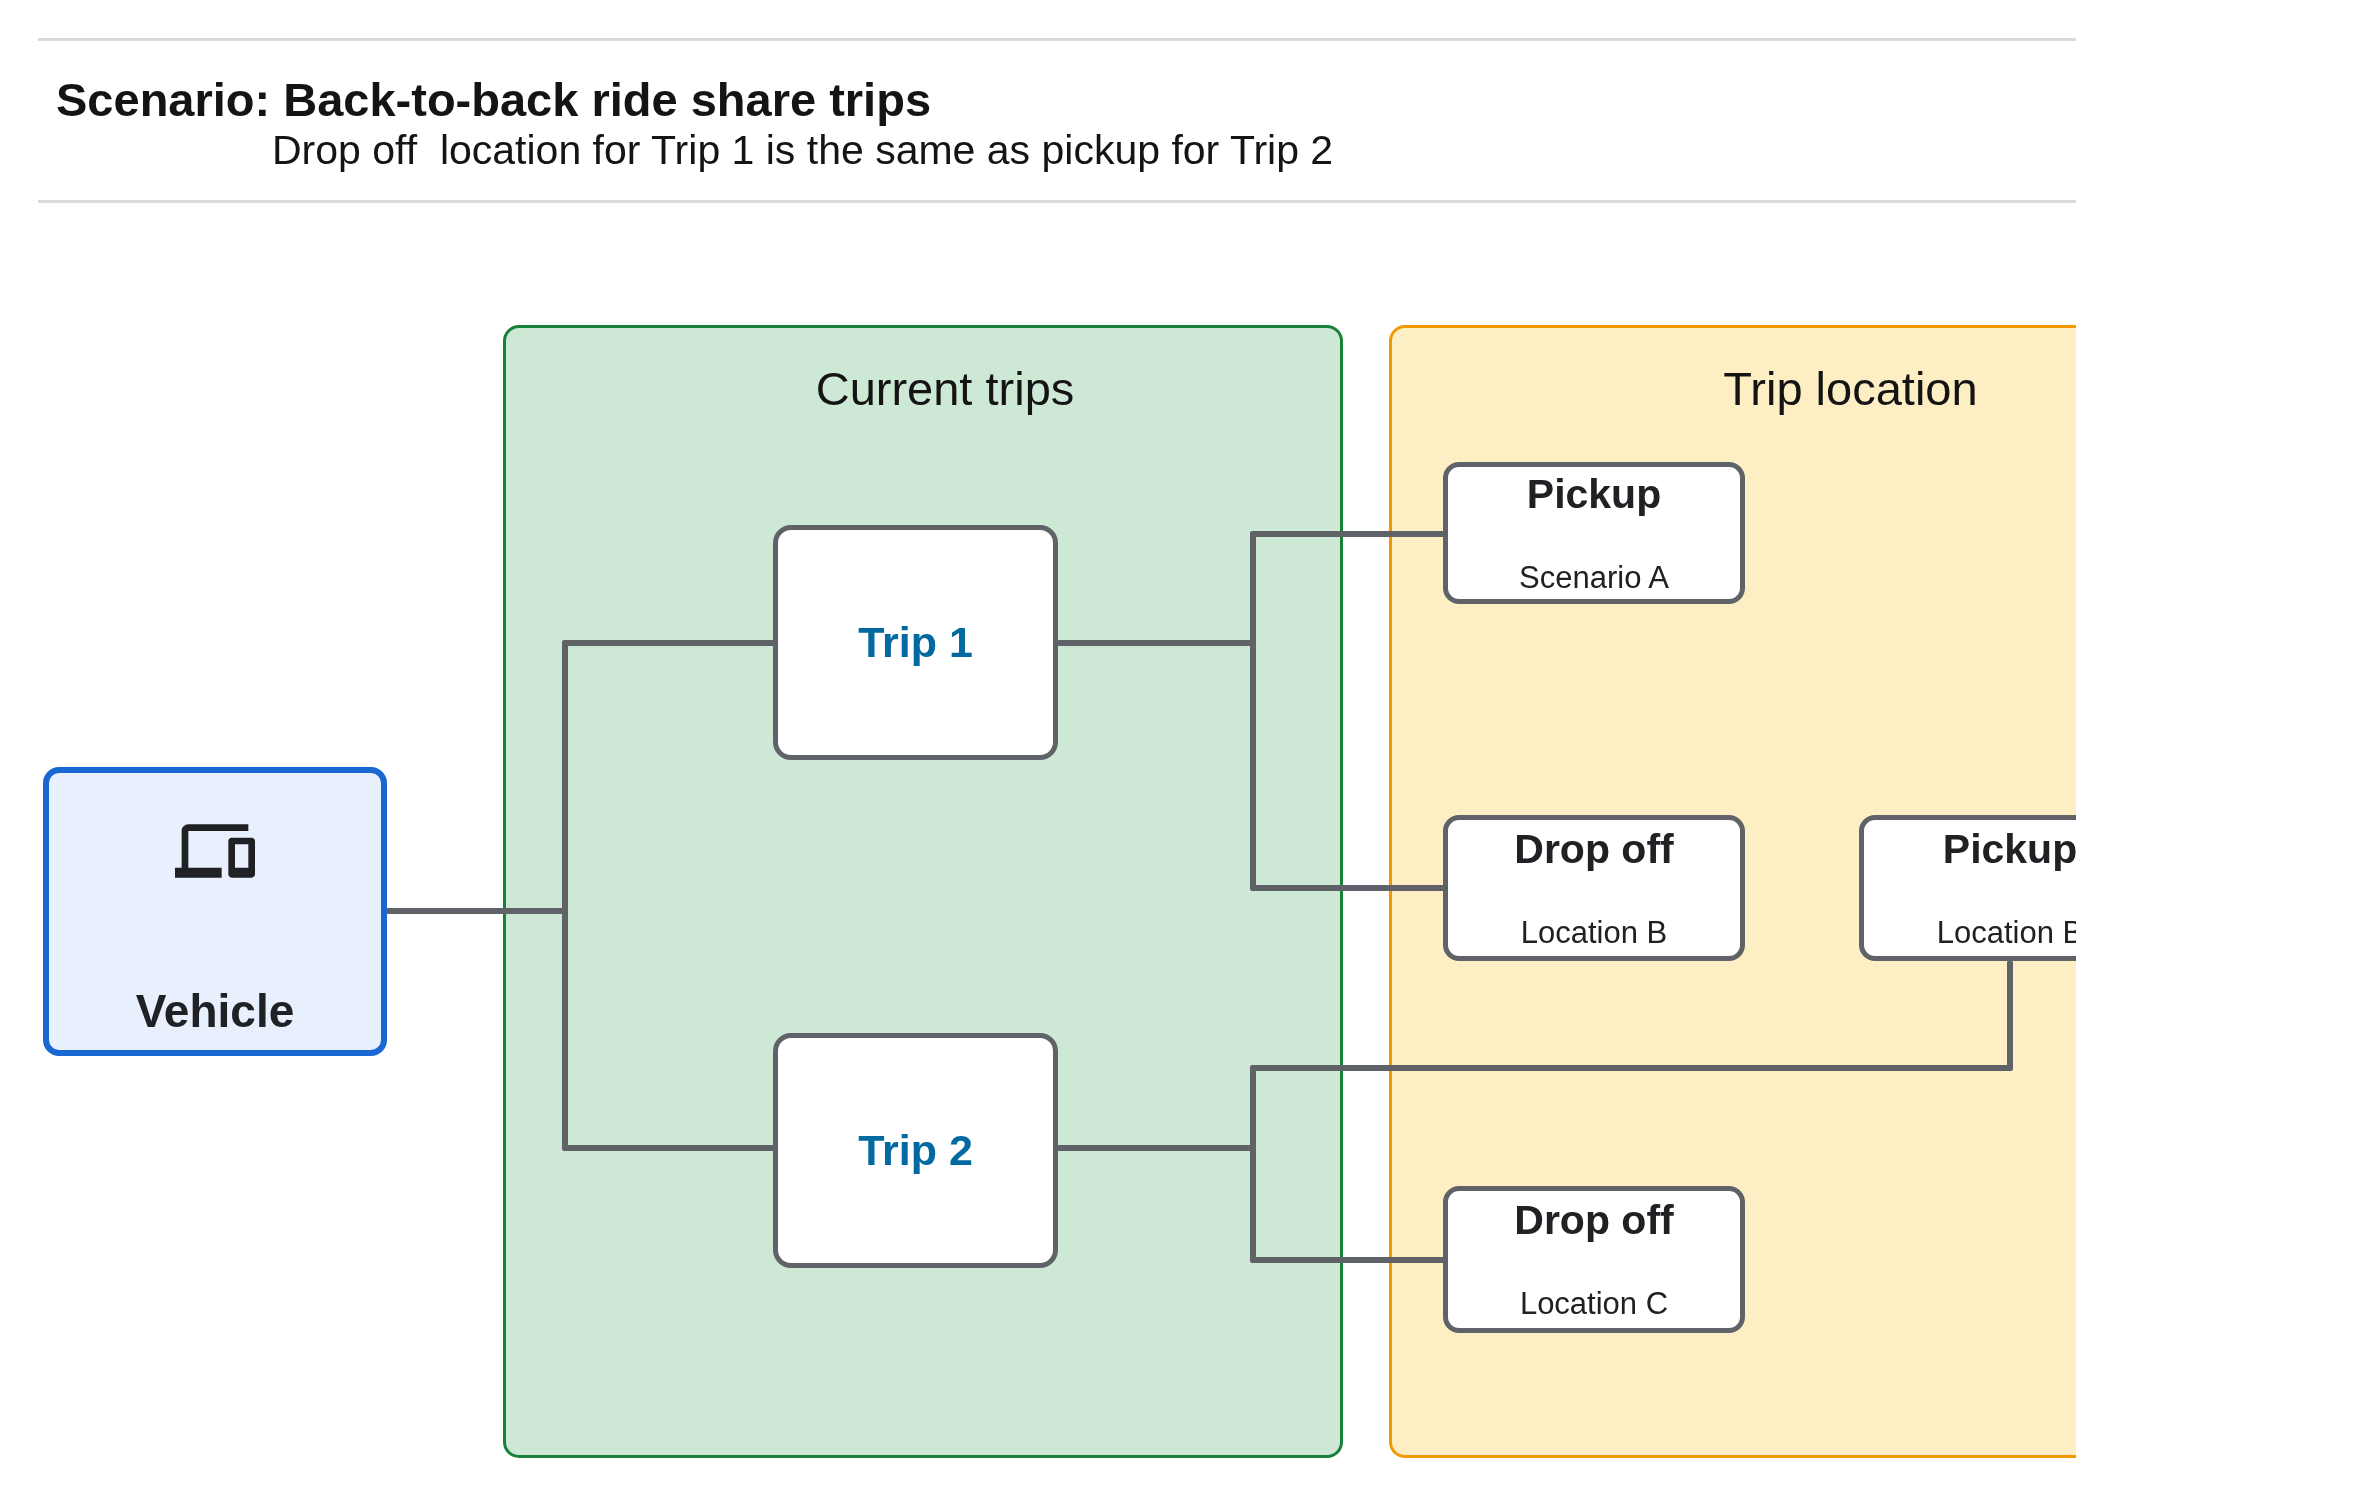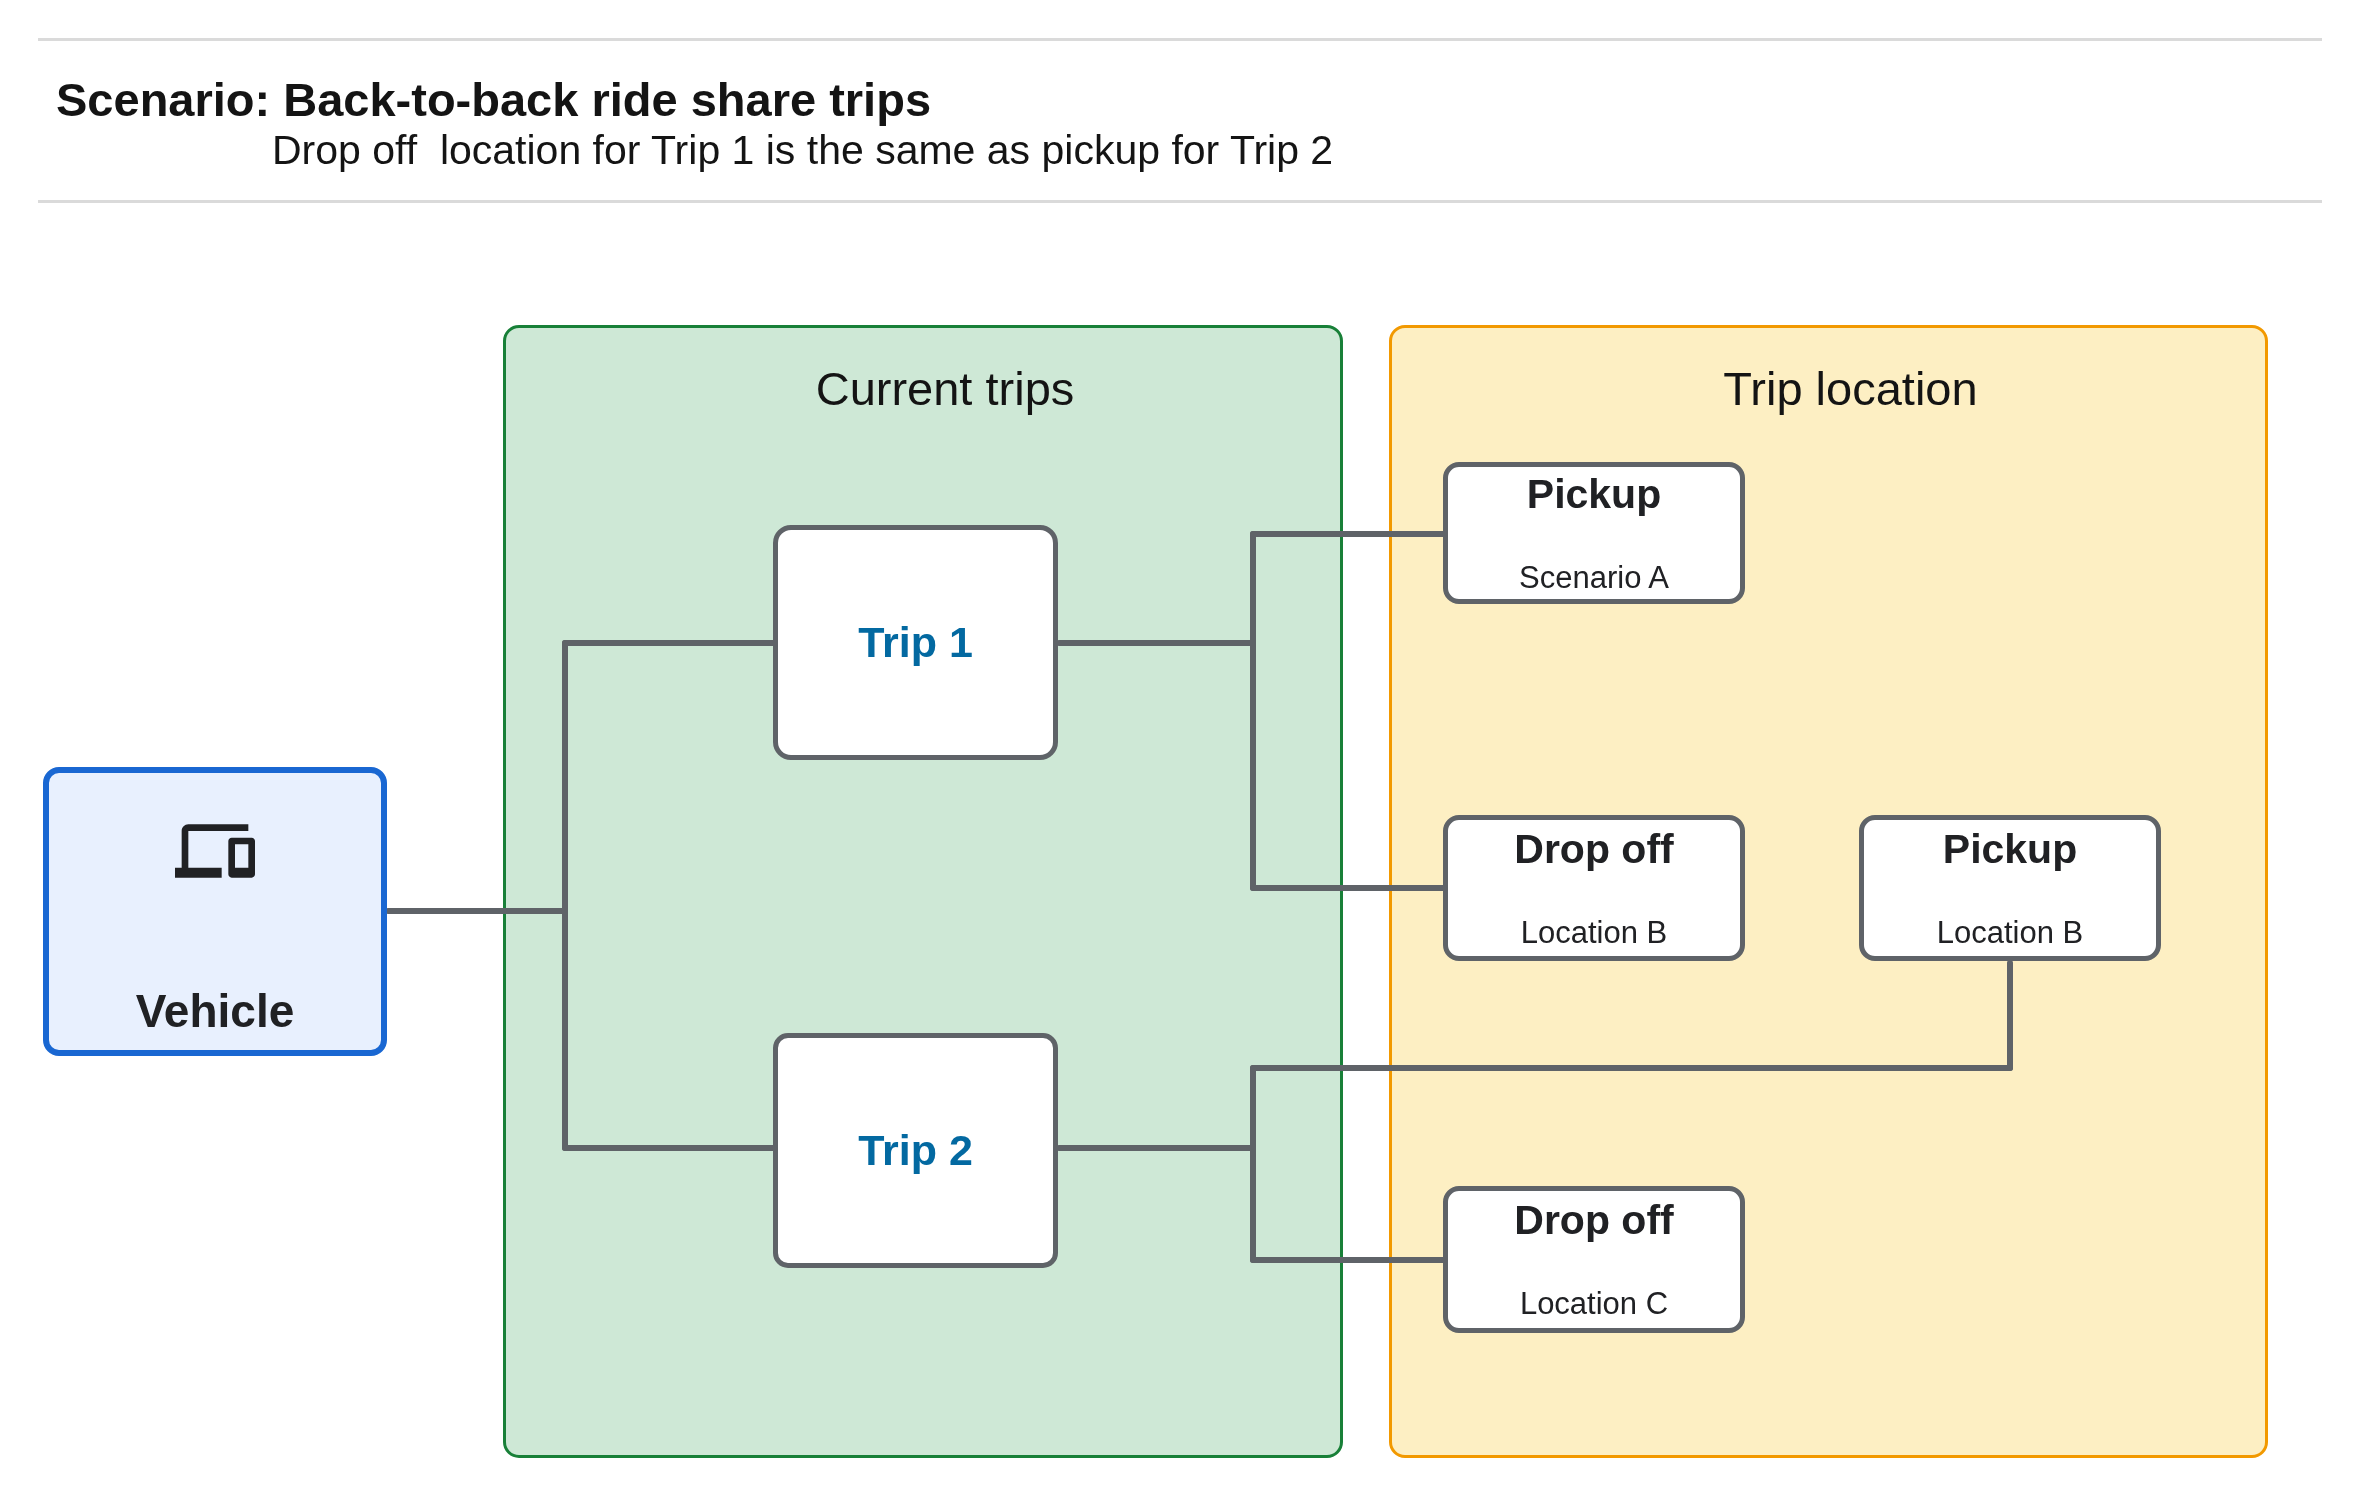--- a/index.html
+++ b/index.html
@@ -1,18 +1,18 @@
 <!DOCTYPE html>
 <html><head>
 <meta charset="utf-8">
 <style>
   html, body { margin: 0; padding: 0; background: #ffffff; }
   .canvas {
     position: relative;
-    width: 2357px;
+    width: 2076px;
     height: 1497px;
     background: #ffffff;
     font-family: "Liberation Sans", "DejaVu Sans", sans-serif;
     color: #1d1d1f;
     overflow: hidden;
   }
 
   
   .hr { position: absolute; left: 38px; width: 2284px; height: 3px; background: #dadada; }
   .hr-top { top: 38px; }
@@ -58,21 +58,21 @@
     position: absolute; left: 0; right: 0; bottom: 16px;
     font-size: 46px; font-weight: 700; line-height: 45px; color: #202124;
   }
   .node-trip {
     width: 285px; height: 235px;
     background: #ffffff; border: 5px solid #5f6368; border-radius: 18px;
     display: flex; align-items: center; justify-content: center;
     font-size: 43px; font-weight: 700; color: #0369a1;
   }
   .trip1 { left: 773px; top: 525px; }
-  .trip2 { left: 773px; top: 1033px; border-radius: 15px; }
+  .trip2 { left: 773px; top: 1033px; }
   .node-wp {
     width: 302px; height: 146px;
     background: #ffffff; border: 5px solid #5f6368; border-radius: 16px;
     display: flex; flex-direction: column; align-items: center; justify-content: center;
     color: #202124;
     gap: 40px;
   }
   .wp-title { font-size: 41px; font-weight: 700; line-height: 48px; }
   .wp-sub   { font-size: 31px; font-weight: 400; line-height: 39px; }
   .pickup-a  { left: 1443px; top: 462px; height: 142px; }

